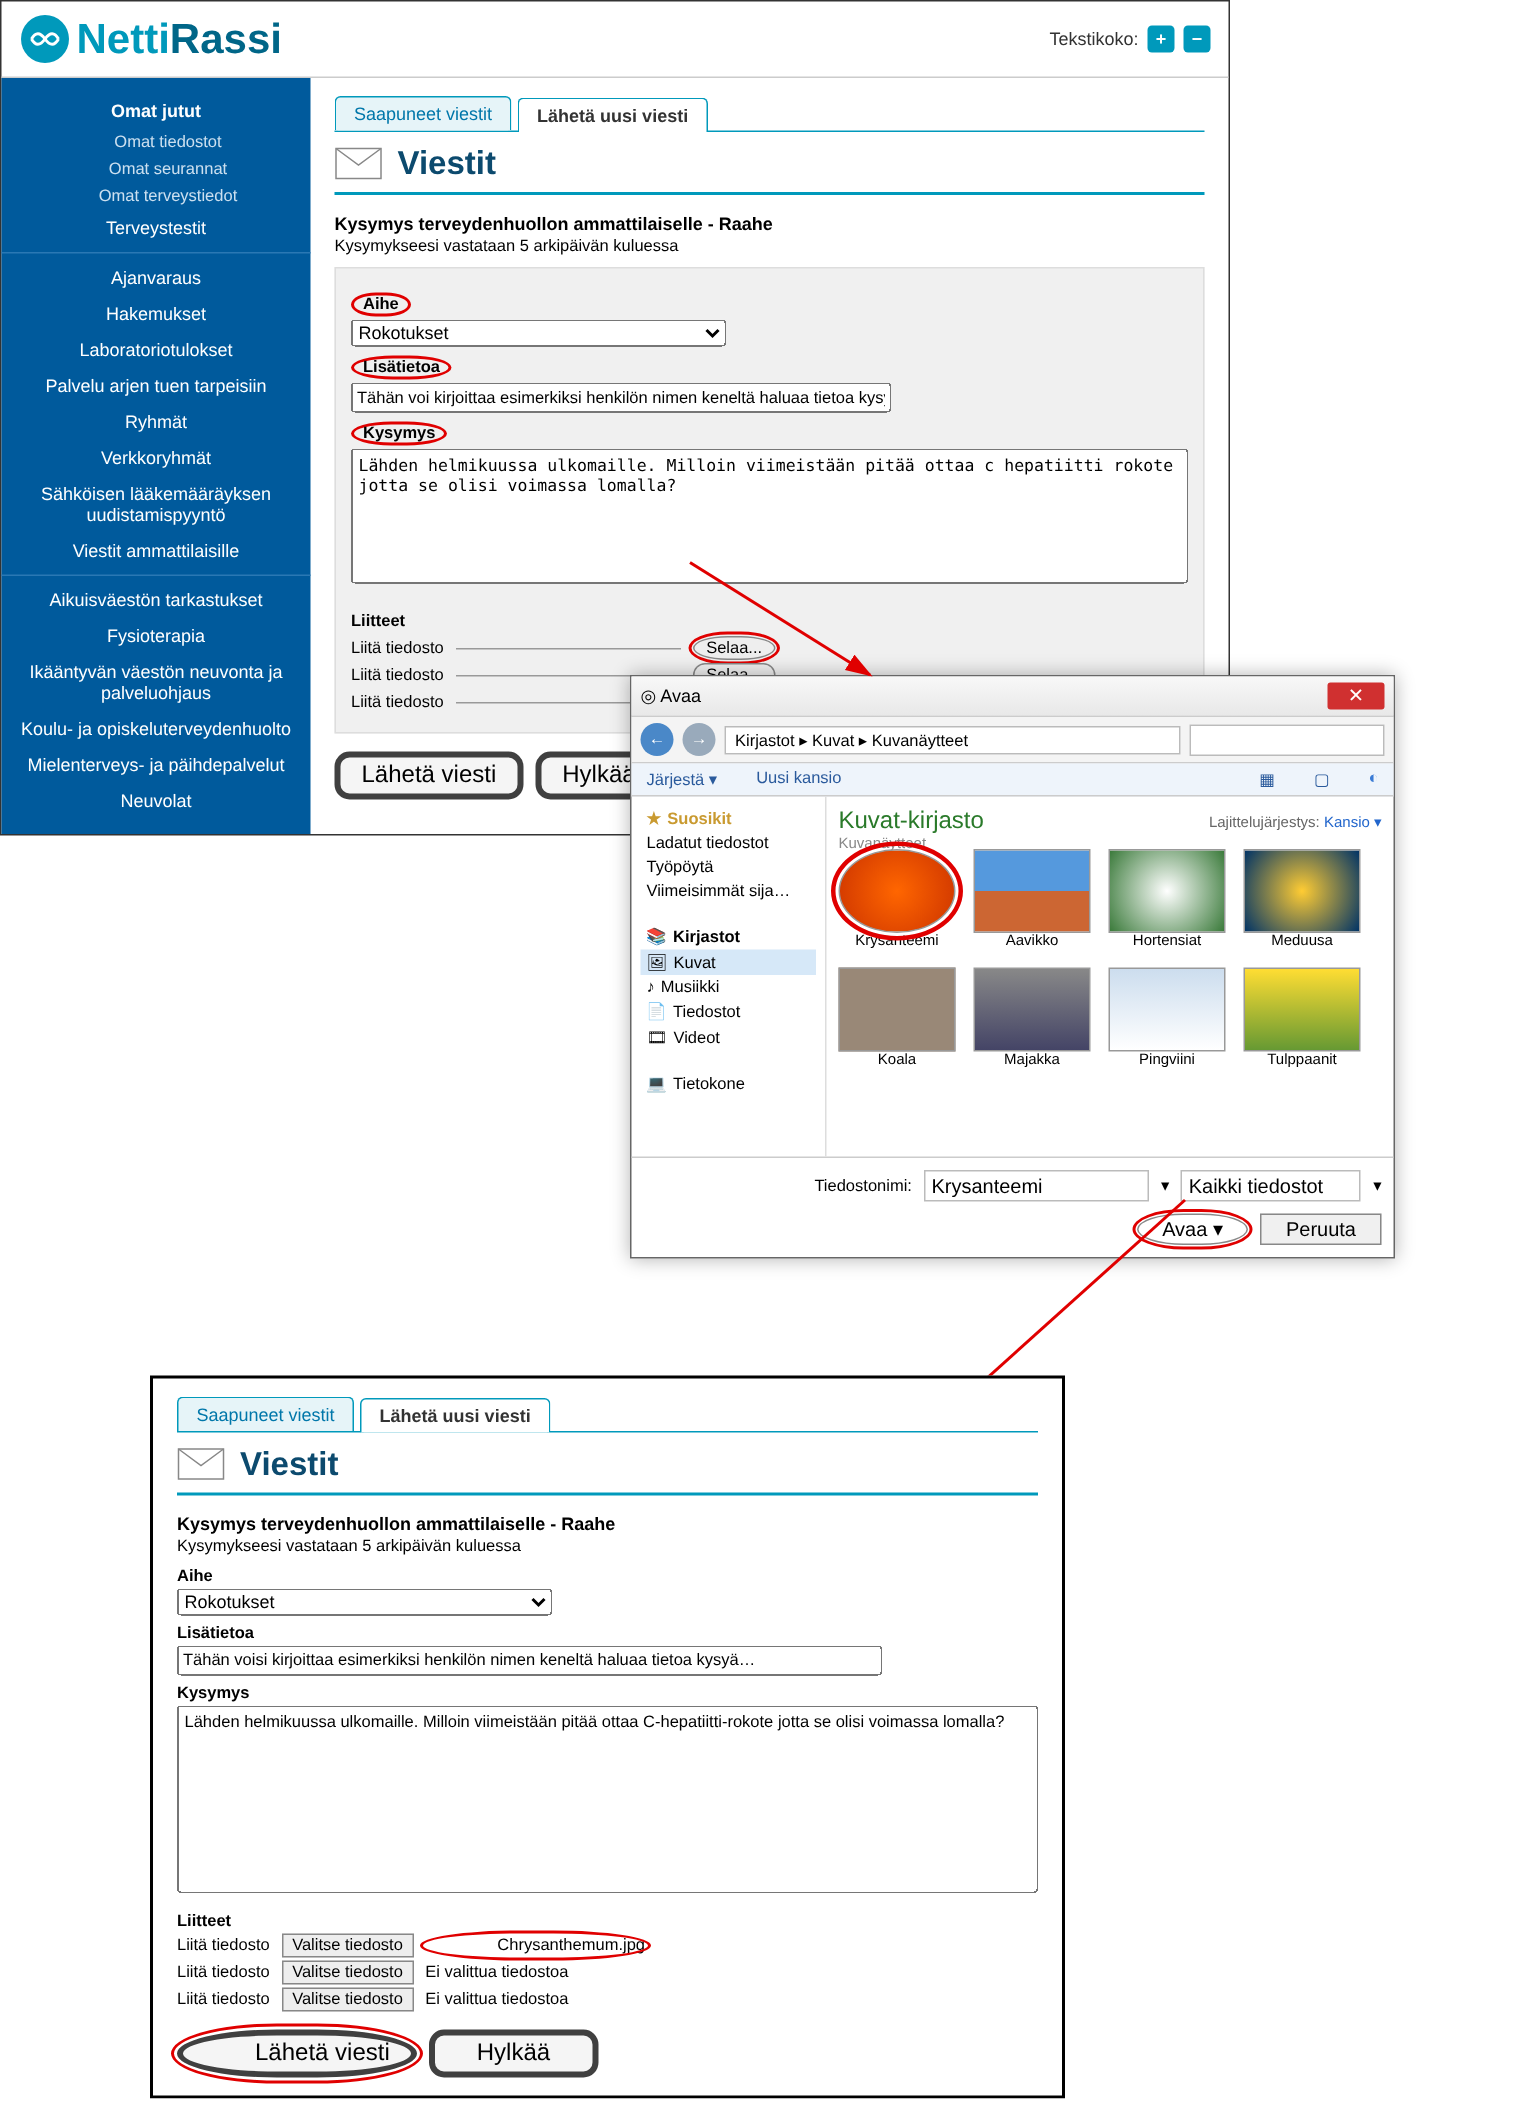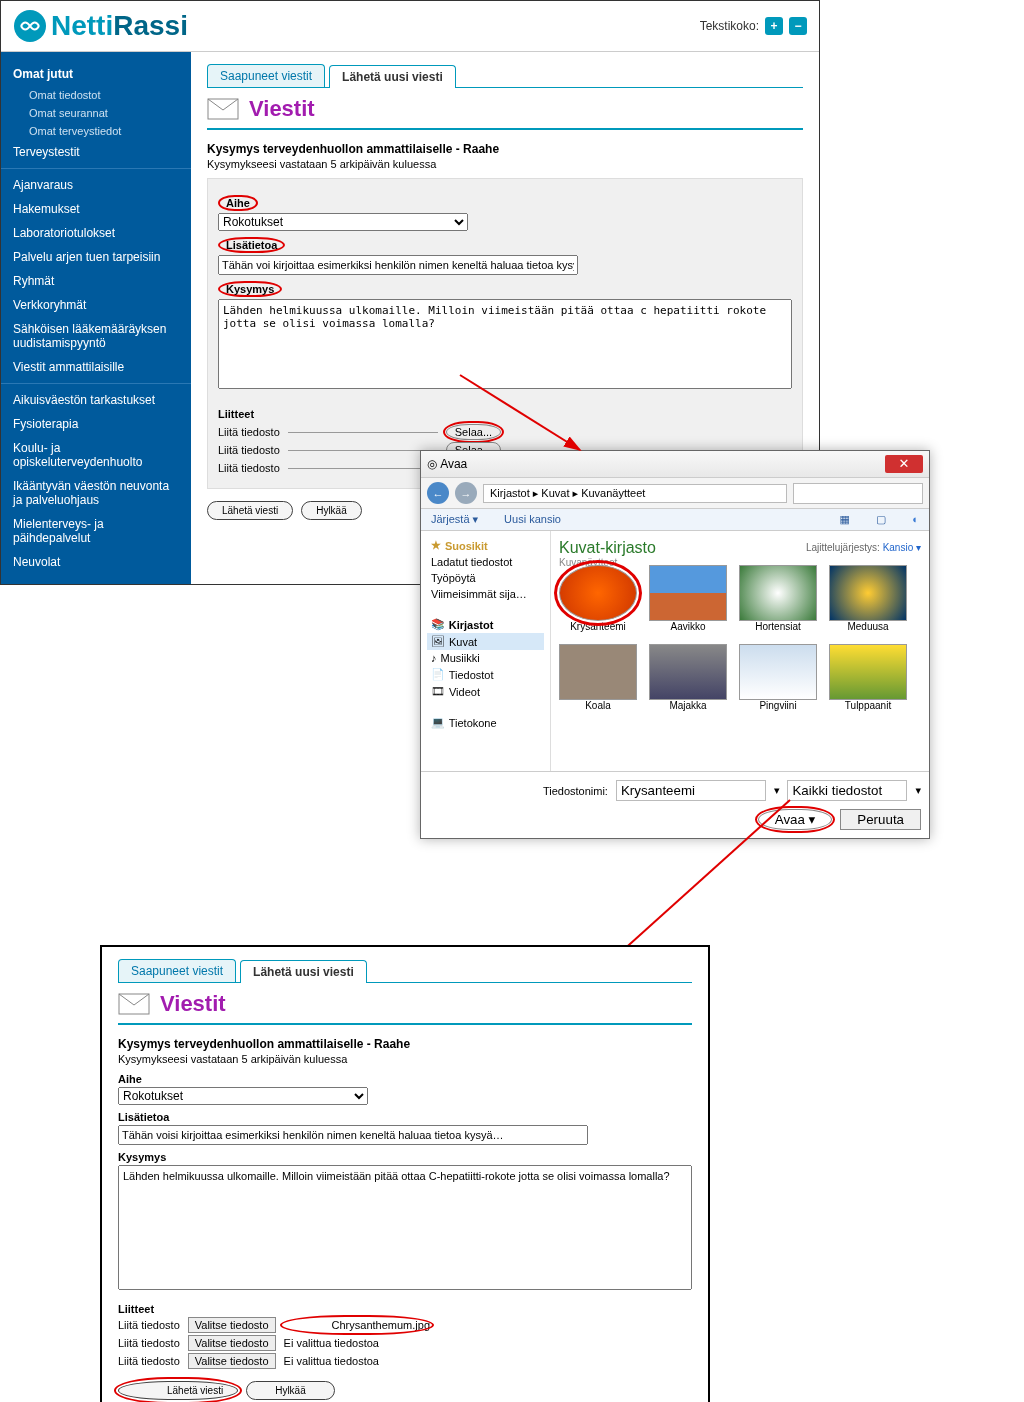--- a/index.html
+++ b/index.html
@@ -9,49 +9,49 @@
 .app-panel { border: 1px solid #333; width: 820px; position: relative; background: #fff; }
 .header { display: flex; justify-content: space-between; align-items: center; padding: 8px 12px; border-bottom: 1px solid #ccc; }
 .logo { display: flex; align-items: center; font-size: 28px; font-weight: bold; justify-content: flex-end; }
 .logo svg { margin-right: 4px; }
 .logo .netti { color: #0099bb; }
 .logo .rassi { color: #006688; }
 .text-size { display: flex; align-items: center; gap: 6px; font-size: 12px; color: #333; }
 .sz-btn { width: 18px; height: 18px; background: #0099bb; color: #fff; border-radius: 3px; display: flex; align-items: center; justify-content: center; font-weight: bold; cursor: pointer; }
 
 .main-row { display: flex; }
-.sidebar { width: 190px; background: #005a9c; color: #fff; padding: 10px 0; font-size: 12px; }
+.sidebar { width: 206px; background: #005a9c; color: #fff; padding: 10px 0; font-size: 12px; text-align: center; }
 .sidebar .item { padding: 5px 12px; cursor: pointer; }
 .sidebar .sub { padding: 3px 12px 3px 28px; font-size: 11px; color: #cce0f0; cursor: pointer; }
 .sidebar hr { border: none; border-top: 1px solid #2a78b4; margin: 4px 0; }
 
 .content { flex: 1; padding: 12px 16px; }
 .tabs { display: flex; border-bottom: 1px solid #0099bb; margin-bottom: 8px; }
 .tab { padding: 4px 12px; border: 1px solid #0099bb; border-bottom: none; margin-right: 4px; border-radius: 4px 4px 0 0; cursor: pointer; font-size: 12px; }
 .tab.inactive { background: #e6f4f8; color: #0077aa; }
 .tab.active { background: #fff; color: #333; font-weight: bold; position: relative; top: 1px; }
 
 .page-title-row { display: flex; align-items: center; gap: 10px; border-bottom: 2px solid #0099bb; padding-bottom: 6px; margin-bottom: 12px; }
-.page-title { font-size: 22px; font-weight: bold; color: #a21caf; }
+.page-title { font-size: 22px; font-weight: bold; color: #0c4a6e; }
 .envelope-icon svg { display: block; }
 
 .form-area { background: #f0f0f0; padding: 10px; border: 1px solid #ddd; }
 .subtitle { font-size: 12px; font-weight: bold; margin-bottom: 2px; }
 .subtext { font-size: 11px; margin-bottom: 8px; }
 .field-label { font-size: 11px; font-weight: bold; margin: 6px 0 2px; display: inline-block; }
 .circled { border: 2px solid #e00000; border-radius: 50%/60%; padding: 0 6px; }
 select.subject { width: 250px; font-size: 12px; }
 input.extra { width: 360px; font-size: 11px; padding: 2px; }
 textarea.question { width: 100%; height: 90px; font-family: monospace; font-size: 11px; padding: 4px; resize: none; }
 .attach-section { margin-top: 10px; }
 .attach-row { display: flex; align-items: center; gap: 8px; margin: 2px 0; font-size: 11px; }
 .browse-btn { font-size: 11px; padding: 1px 8px; border: 1px solid #888; background: #eee; border-radius: 8px; cursor: pointer; }
 .browse-btn.circled-btn { outline: 2px solid #e00000; outline-offset: 1px; border-radius: 50%/60%; }
 .action-row { margin-top: 12px; display: flex; gap: 8px; }
-.action-btn { font-size: 10px; padding: 3px 14px; border: 1px solid #404040; background: #f5f5f5; border-radius: 10px; cursor: pointer; text-align: center; }
+.action-btn { font-size: 16px; padding: 3px 14px; border: 4px solid #404040; background: #f5f5f5; border-radius: 10px; cursor: pointer; text-align: center; }
 
 
 .file-dialog { position: absolute; left: 420px; top: 450px; width: 510px; border: 1px solid #666; background: #fff; box-shadow: 0 0 12px rgba(0,0,0,.3); }
 .fd-titlebar { background: linear-gradient(#f8f8f8,#e8e8e8); display: flex; justify-content: space-between; align-items: center; padding: 4px 6px; border-bottom: 1px solid #ccc; font-size: 12px; gap: 36px; }
 .fd-close { width: 38px; height: 18px; background: #d03030; color: #fff; text-align: center; border-radius: 2px; cursor: pointer; font-size: 13px; line-height: 18px; }
 .fd-nav { display: flex; align-items: center; padding: 4px 6px; gap: 6px; background: #f4f4f4; border-bottom: 1px solid #ccc; font-size: 11px; }
 .nav-arrow { width: 22px; height: 22px; background: #4a88c8; border-radius: 50%; color: #fff; display: flex; align-items: center; justify-content: center; cursor: pointer; }
 .breadcrumb { flex: 1; border: 1px solid #bbb; background: #fff; padding: 2px 6px; }
 .search-box { width: 130px; border: 1px solid #bbb; padding: 2px 4px; color: #888; font-style: italic; }
 .fd-toolbar { display: flex; gap: 26px; padding: 4px 10px; background: #eef4fb; border-bottom: 1px solid #ccc; font-size: 11px; color: #2a5a9c; }
@@ -122,22 +122,22 @@
       <div class="item">Hakemukset</div>
       <div class="item">Laboratoriotulokset</div>
       <div class="item">Palvelu arjen tuen tarpeisiin</div>
       <div class="item">Ryhmät</div>
       <div class="item">Verkkoryhmät</div>
       <div class="item">Sähköisen lääkemääräyksen uudistamispyyntö</div>
       <div class="item">Viestit ammattilaisille</div>
       <hr>
       <div class="item">Aikuisväestön tarkastukset</div>
       <div class="item">Fysioterapia</div>
+      <div class="item">Ikääntyvän väestön neuvonta ja palveluohjaus</div>
       <div class="item">Koulu- ja opiskeluterveydenhuolto</div>
-      <div class="item">Ikääntyvän väestön neuvonta ja palveluohjaus</div>
       <div class="item">Mielenterveys- ja päihdepalvelut</div>
       <div class="item">Neuvolat</div>
     </div>
 
     <div class="content">
       <div class="tabs">
         <div class="tab inactive">Saapuneet viestit</div>
         <div class="tab active">Lähetä uusi viesti</div>
       </div>
       <div class="page-title-row">

